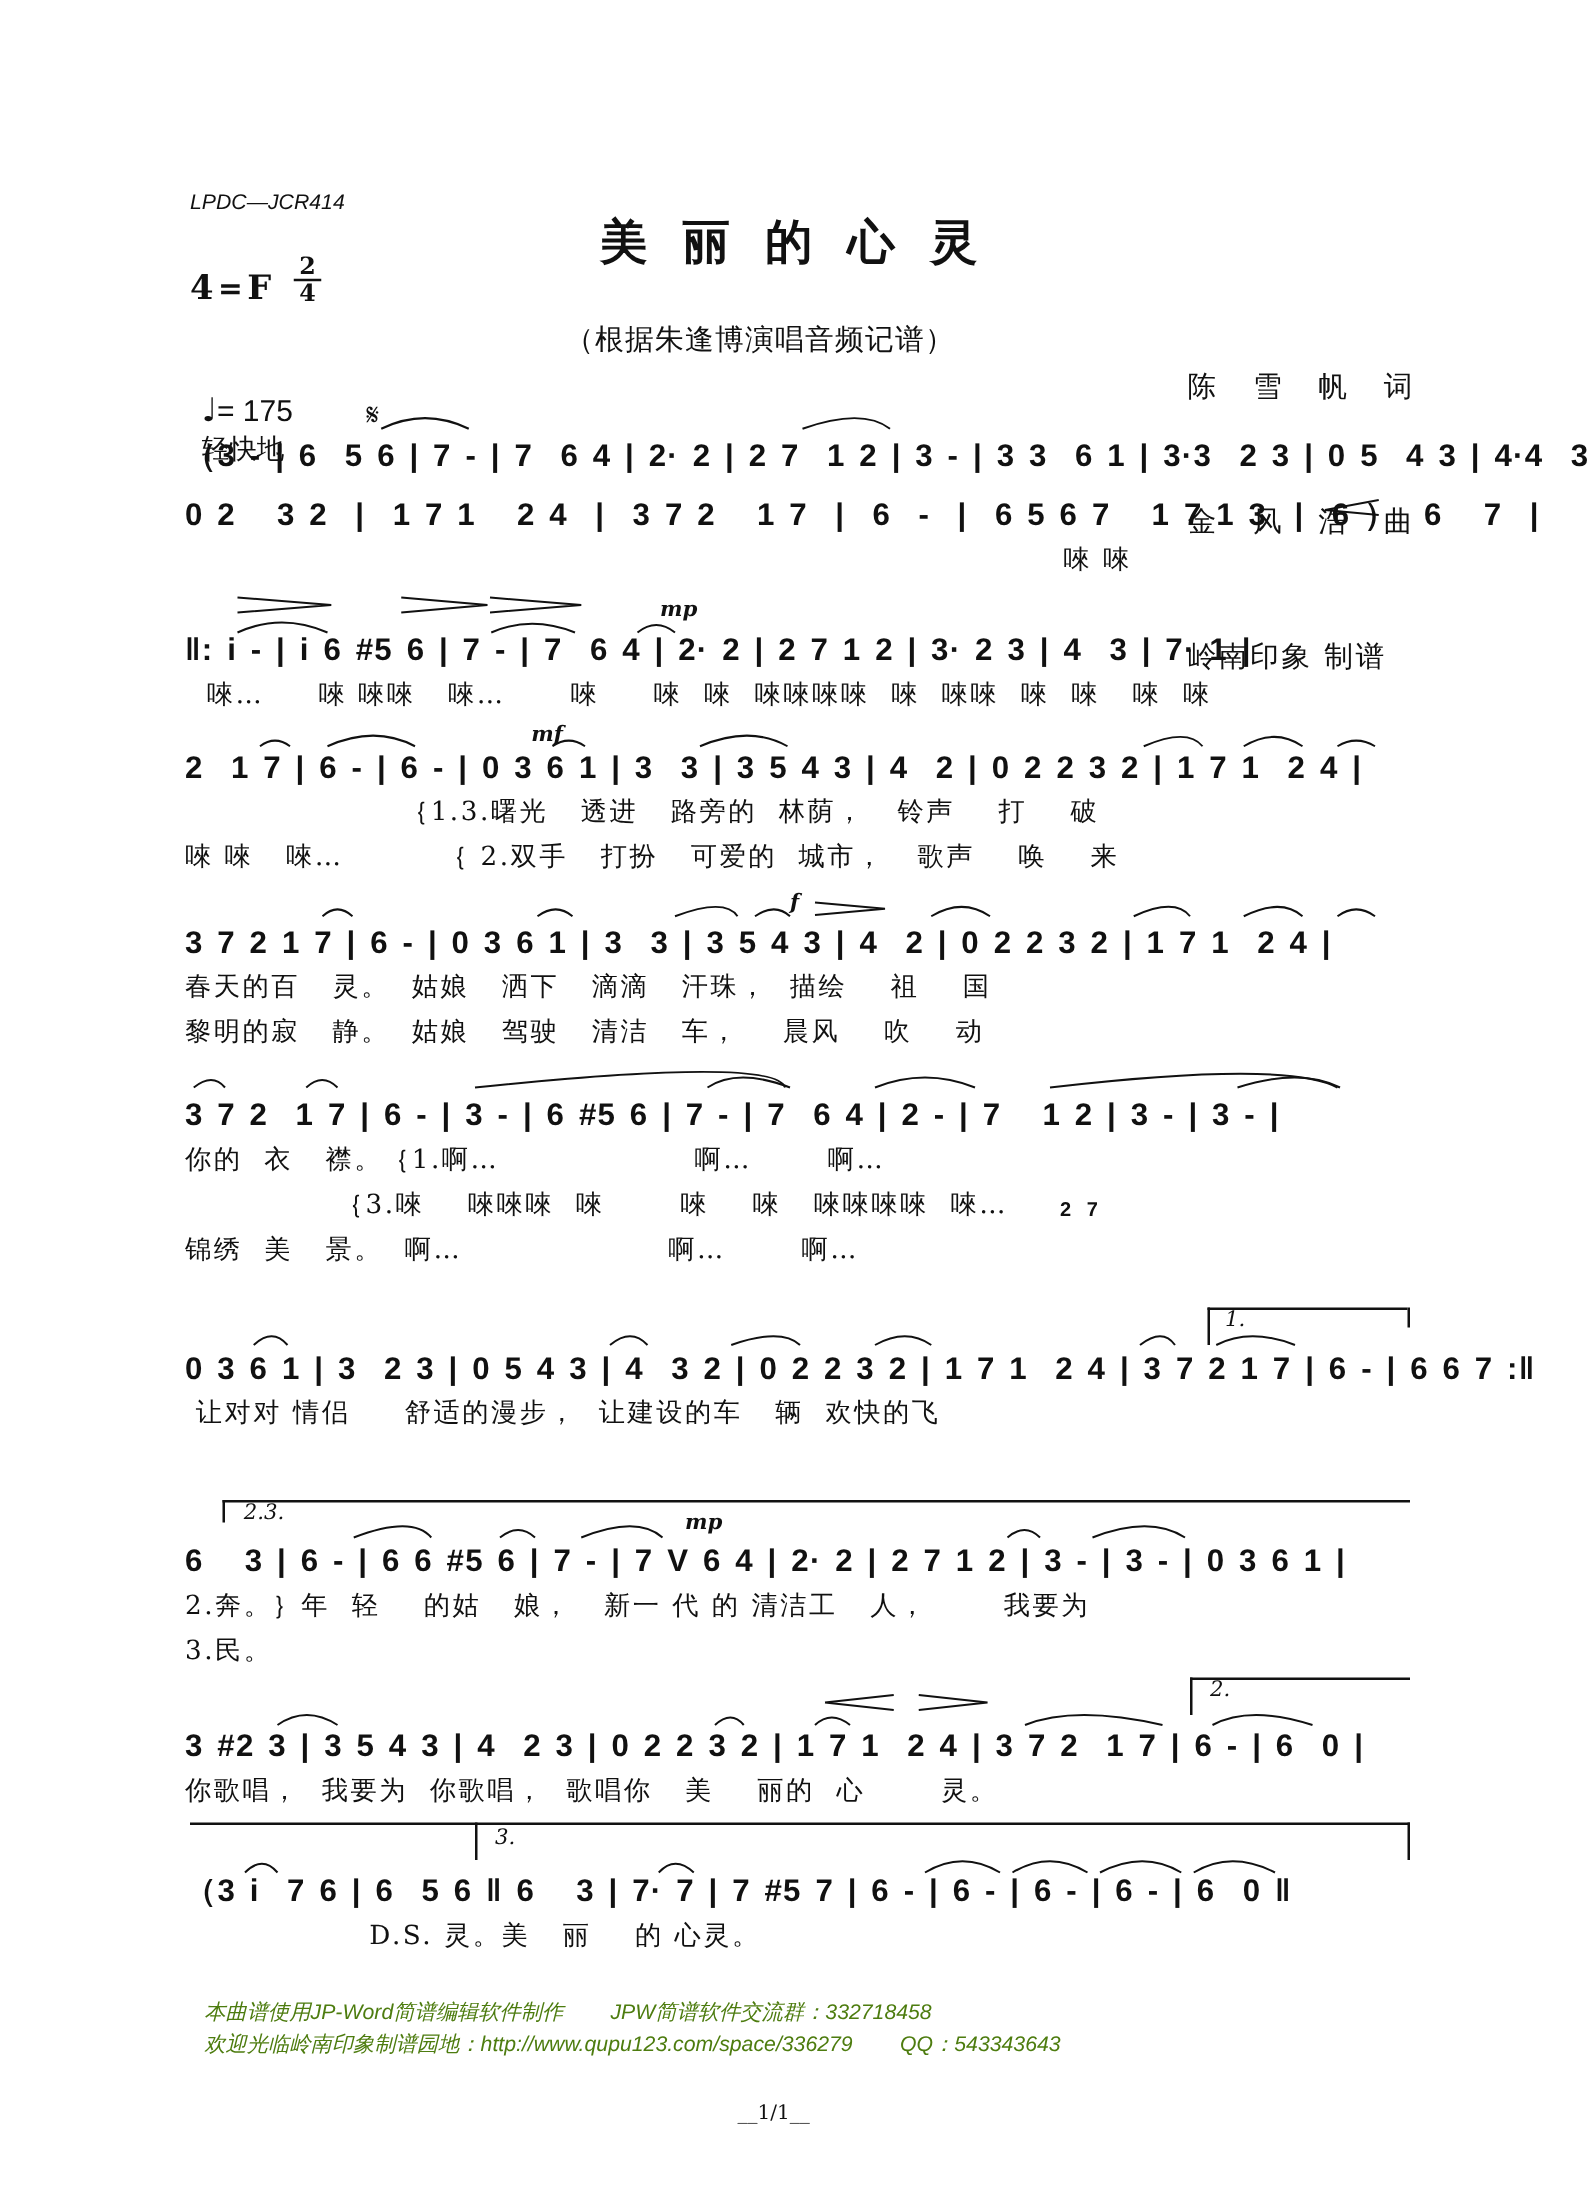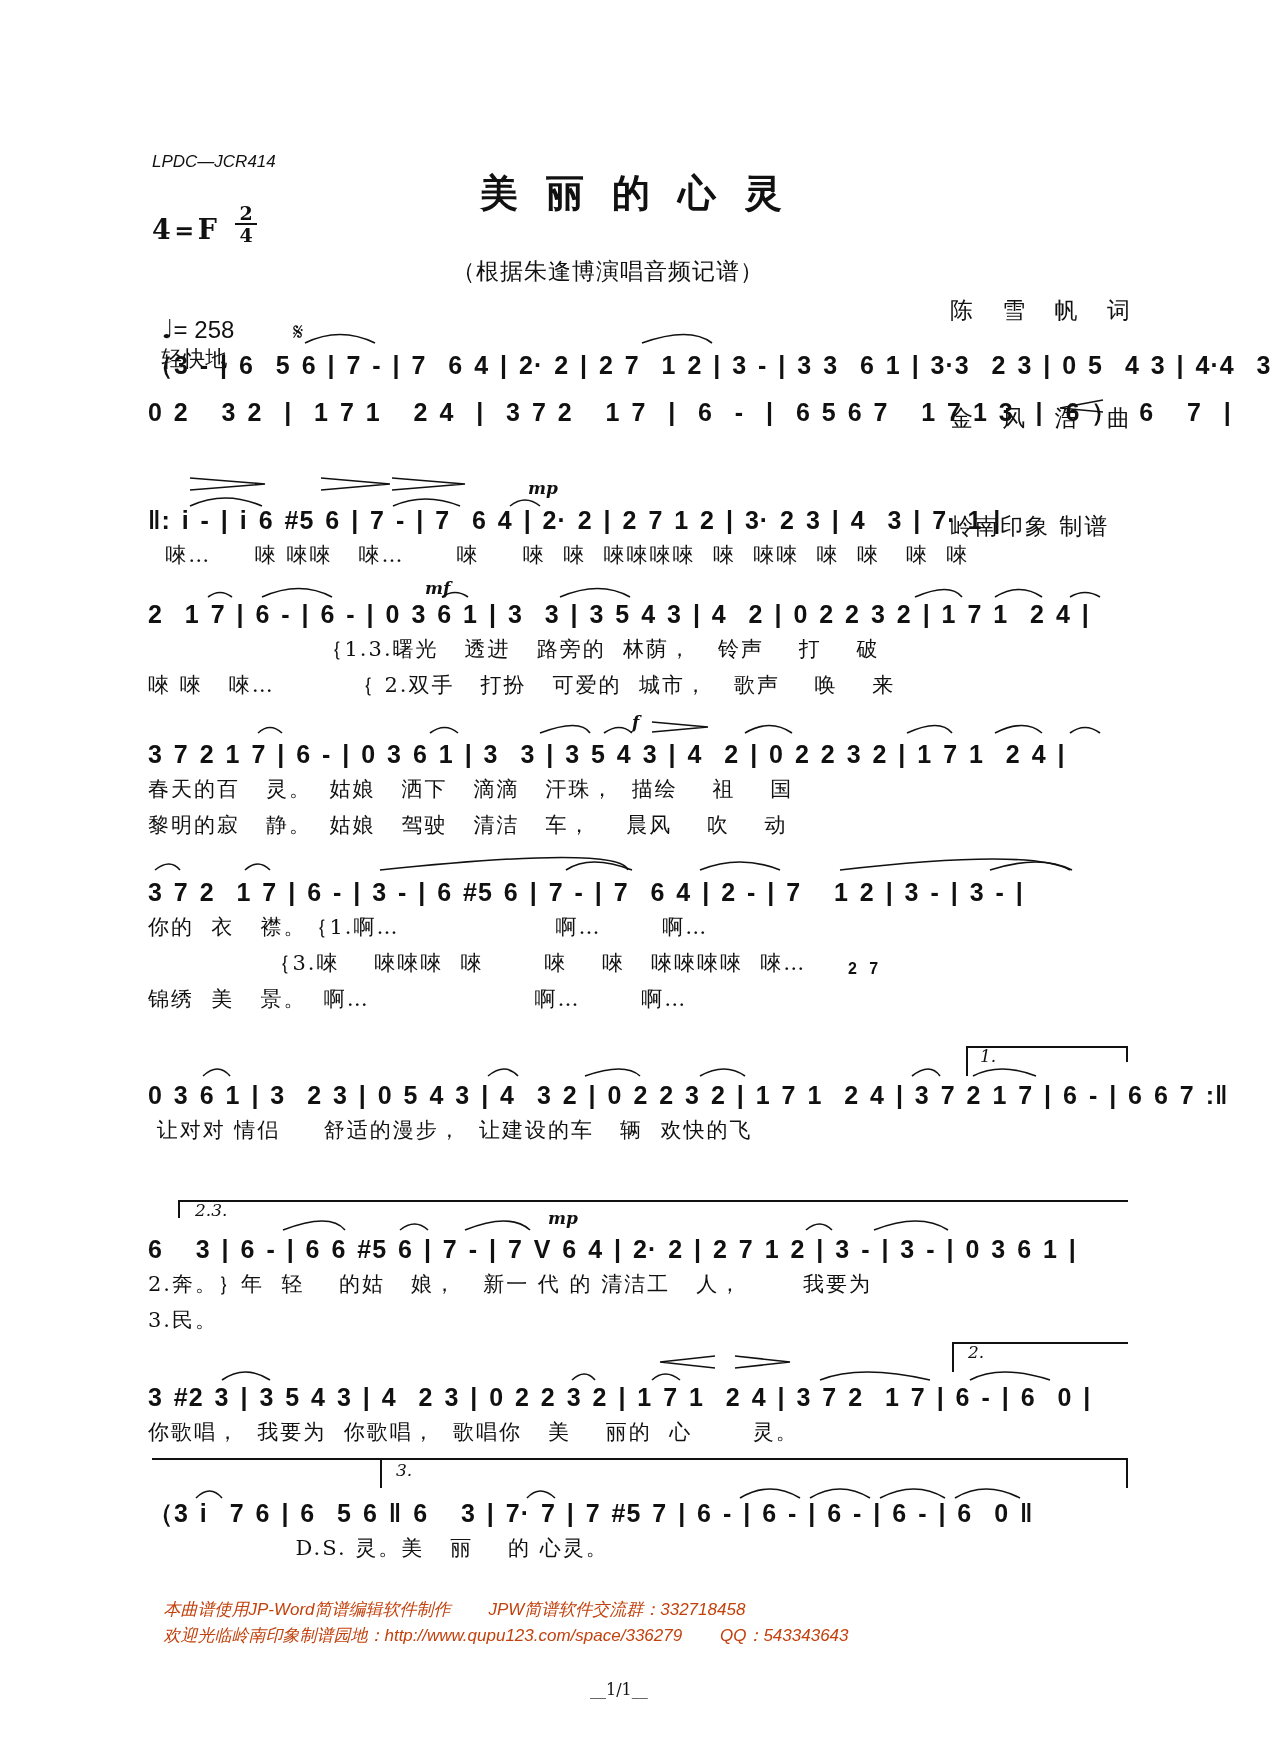--- a/index.html
+++ b/index.html
@@ -19,21 +19,21 @@
   .tempo .tempo-word { font-family: "DejaVu Sans", sans-serif; font-size: 22px; }
 
   .system { position: absolute; left: 148px; width: 984px; }
   .notes { font-family: "Liberation Sans", sans-serif; font-weight: bold; font-size: 25px; letter-spacing: 1px; word-spacing: 3px; height: 34px; line-height: 34px; white-space: pre; }
   .lyric { font-family: "DejaVu Serif", serif; font-size: 21px; letter-spacing: 2px; height: 36px; line-height: 36px; white-space: pre; }
   .hline { position: absolute; height: 1.5px; background: #111; }
   .volta-v { position: absolute; width: 1.5px; background: #111; }
   .volta-label { position: absolute; font-family: "DejaVu Serif", serif; font-style: italic; font-size: 17px; }
   .dyn { position: absolute; font-family: "DejaVu Serif", serif; font-style: italic; font-weight: bold; font-size: 17px; }
   .hairpin { position: absolute; }
-  .footer { left: 154px; font-family: "Liberation Sans", sans-serif; font-style: italic; font-size: 17px; color: #c2410c; }
+  .footer { left: 154px; font-family: "Liberation Sans", sans-serif; font-style: italic; font-size: 17px; color: #4d7c0f; }
   .pageno { left: 590px; top: 1680px; font-family: "DejaVu Serif", serif; font-size: 16px; }
   .segno { left: 293px; top: 318px; font-family: "DejaVu Serif", serif; font-size: 24px; }
 </style>
 </head>
 <body>
 
 <div class="abs code">LPDC—JCR414</div>
 <div class="abs title">美丽的心灵</div>
 <div class="abs key">4＝F</div>
 <div class="timesig">
@@ -41,21 +41,21 @@
   <span class="line"></span>
   <span>4</span>
 </div>
 <div class="abs subtitle">（根据朱逢博演唱音频记谱）</div>
 <div class="abs credits">
   <div>陈 雪 帆 词</div>
   <div>金 风 浩 曲</div>
   <div class="tight">岭南印象 制谱</div>
 </div>
 <div class="abs tempo">
-  <span class="note-glyph">♩</span><span>= 258</span>
+  <span class="note-glyph">♩</span><span>= 175</span>
   <span class="tempo-word">轻快地</span>
 </div>
 <div class="abs segno">𝄋</div>
 
 <div class="system" style="top:348px;">
   <div class="notes">（3 - | 6  5 6 | 7 - | 7  6 4 | 2· 2 | 2 7  1 2 | 3 - | 3 3  6 1 | 3·3  2 3 | 0 5  4 3 | 4·4  3 2 |</div>
 </div>
 <svg class="hairpin" style="left:0;top:0;" width="1272" height="1752">
   <g fill="none" stroke="#111" stroke-width="1.6">
 
@@ -122,20 +122,21 @@
     <path d="M527,1498 Q540,1484 555,1498"></path>
     <path d="M740,1498 Q770,1480 800,1498"></path>
     <path d="M810,1498 Q840,1480 870,1498"></path>
     <path d="M880,1498 Q915,1480 945,1498"></path>
     <path d="M955,1498 Q985,1480 1020,1498"></path>
   </g>
 </svg>
 
 <div class="system" style="top:395px;">
   <div class="notes">0 2   3 2  |  1 7 1   2 4  |  3 7 2   1 7  |  6  -  |  6 5 6 7   1 7 1 3  |  6 ）  6   7  |</div>
+  <div class="lyric">                                                                                 唻 唻</div>
 </div>
 
 <div class="dyn" style="left:528px;top:478px;">mp</div>
 <div class="system" style="top:503px;">
   <div class="notes">‖: i - | i 6 #5 6 | 7 - | 7  6 4 | 2· 2 | 2 7 1 2 | 3· 2 3 | 4  3 | 7· 1 |</div>
   <div class="lyric">  唻…     唻 唻唻   唻…      唻     唻  唻  唻唻唻唻  唻  唻唻  唻  唻   唻  唻</div>
 </div>
 
 <div class="dyn" style="left:425px;top:578px;">mf</div>
 <div class="system" style="top:597px;">

